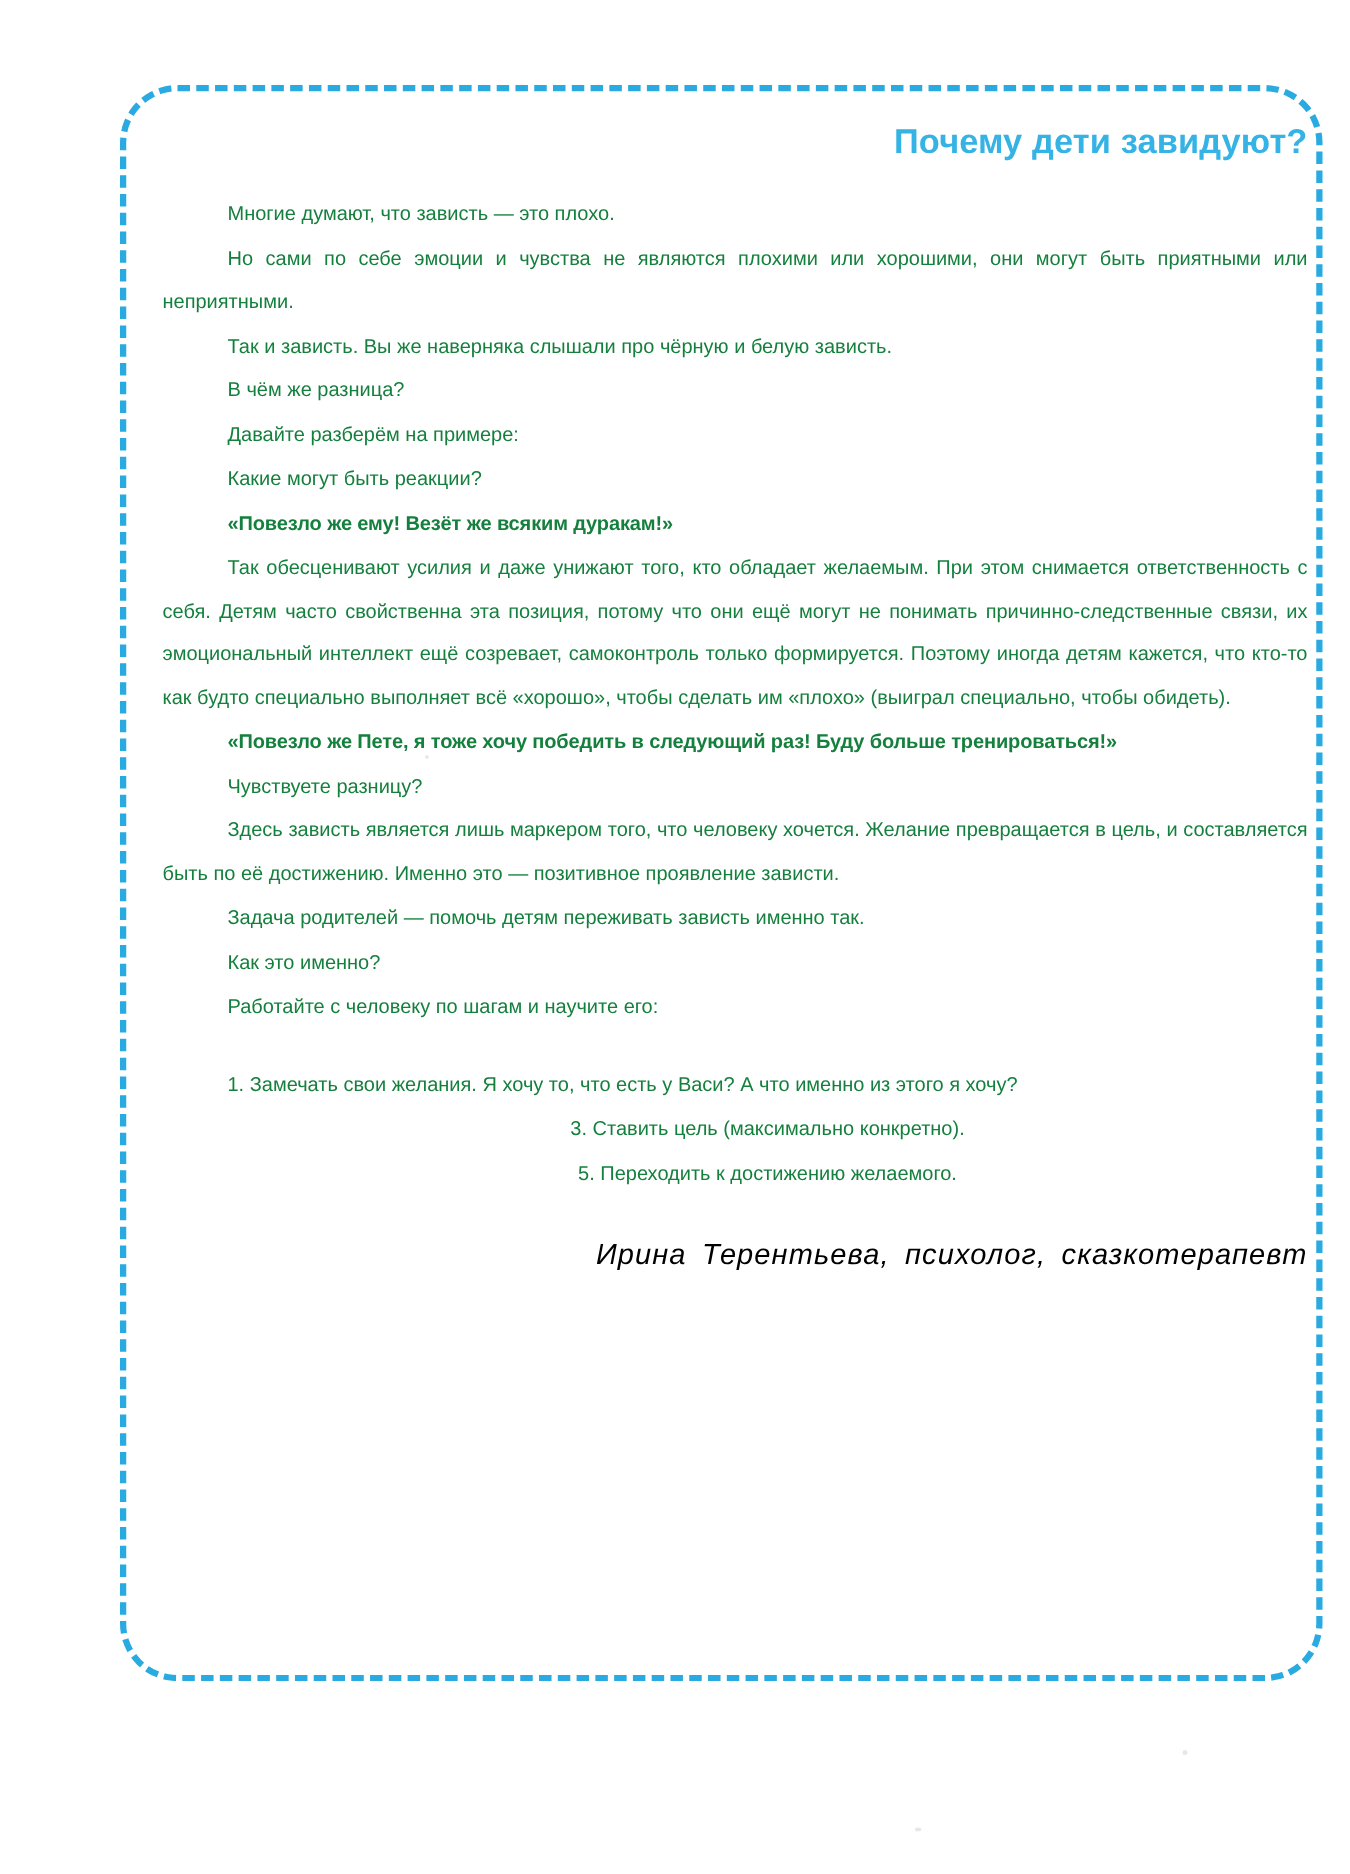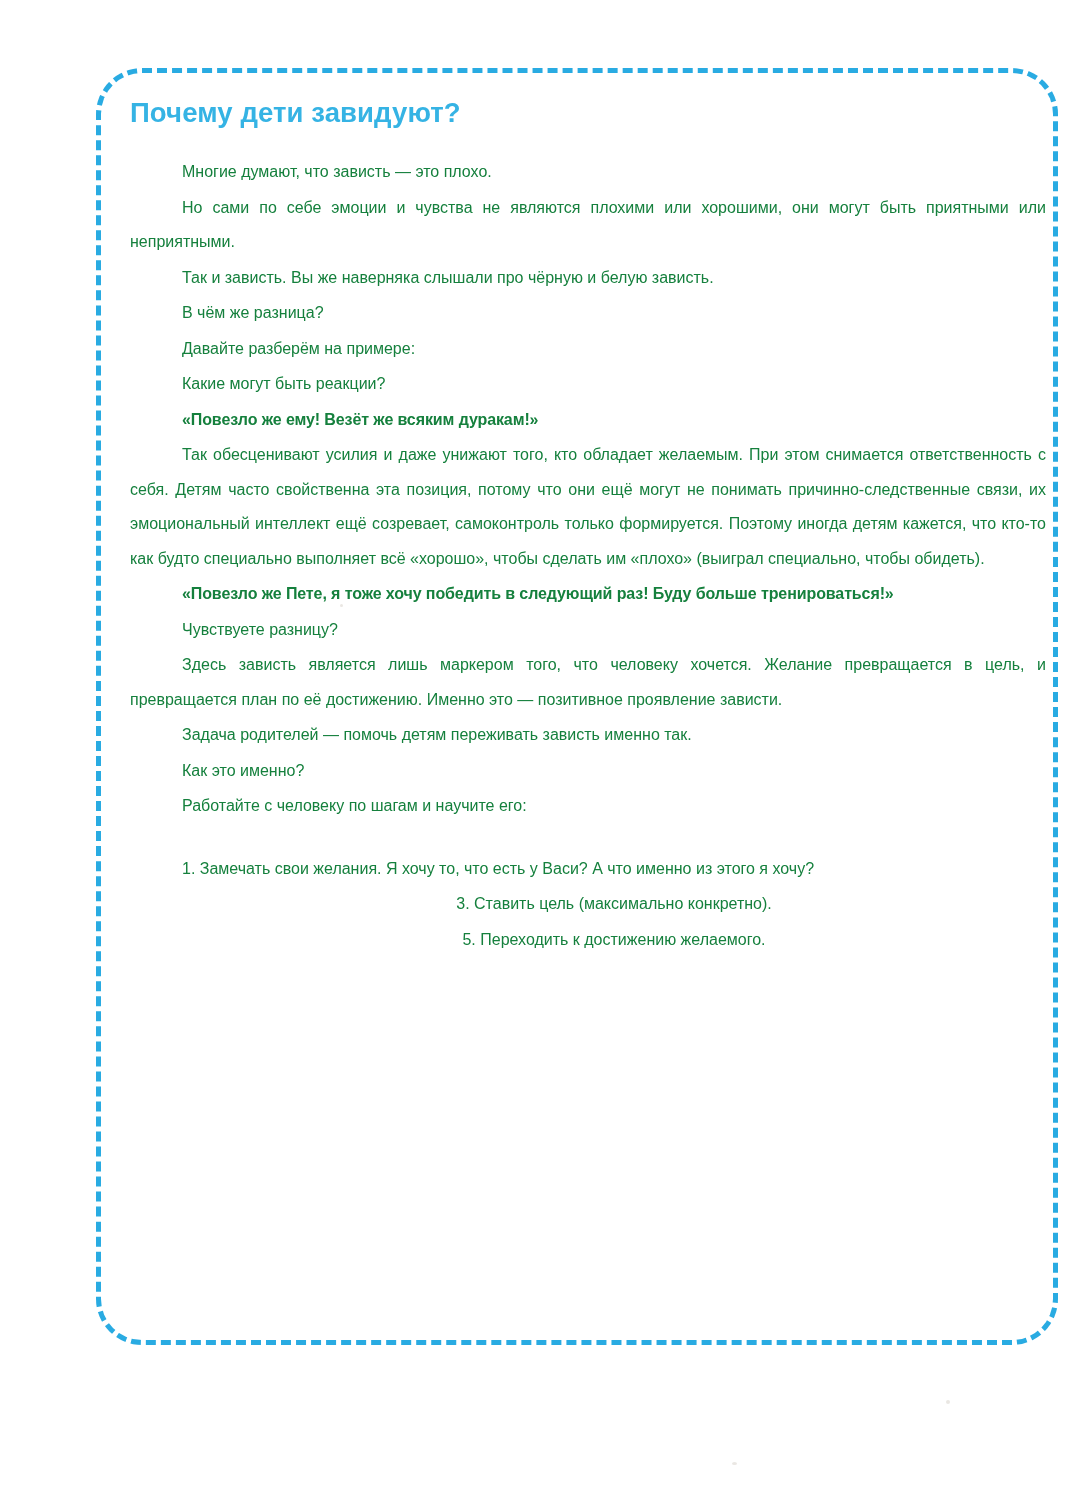--- a/index.html
+++ b/index.html
@@ -34,21 +34,21 @@
     position: absolute;
     left: 130px;
     top: 96px;
     width: 916px;
   }
 
   .doc-title {
     color: #35B3E4;
     font-weight: bold;
     font-size: 27.5px;
-    text-align: left;
+    text-align: right;
     letter-spacing: 0.1px;
     margin: 0 0 26px 0;
     line-height: 1.2;
   }
 
   .para {
     font-size: 16px;
     line-height: 34.5px;
     color: #15803d;
     text-align: justify;
@@ -114,24 +114,25 @@
     <p class="para">Давайте разберём на примере:</p>
     <p class="para">Какие могут быть реакции?</p>
 
     <p class="para bold">«Повезло же ему! Везёт же всяким дуракам!»</p>
 
     <p class="para">Так обесценивают усилия и даже унижают того, кто обладает желаемым. При этом снимается ответственность с себя. Детям часто свойственна эта позиция, потому что они ещё могут не понимать причинно-следственные связи, их эмоциональный интеллект ещё созревает, самоконтроль только формируется. Поэтому иногда детям кажется, что кто-то как будто специально выполняет всё «хорошо», чтобы сделать им «плохо» (выиграл специально, чтобы обидеть).</p>
 
     <p class="para bold spread">«Повезло же Пете, я тоже хочу победить в следующий раз! Буду больше тренироваться!»</p>
 
     <p class="para">Чувствуете разницу?</p>
-    <p class="para">Здесь зависть является лишь маркером того, что человеку хочется. Желание превращается в цель, и превращается план по её достижению. Именно это — позитивное проявление зависти.</p>
+    <p class="para">Здесь зависть является лишь маркером того, что человеку хочется. Желание превращается в цель, и составляется быть по её достижению. Именно это — позитивное проявление зависти.</p>
     <p class="para">Задача родителей — помочь детям переживать зависть именно так.</p>
     <p class="para">Как это именно?</p>
     <p class="para">Работайте с человеку по шагам и научите его:</p>
 
     <p class="para gap-before">1. Замечать свои желания. Я хочу то, что есть у Васи? А что именно из этого я хочу?</p>
     <p class="para nojustify">3. Ставить цель (максимально конкретно).</p>
     <p class="para nojustify">5. Переходить к достижению желаемого.</p>
 
+    <p class="signature">Ирина Терентьева, психолог, сказкотерапевт</p>
 
   </div>
 </div>
 
 </body></html>

